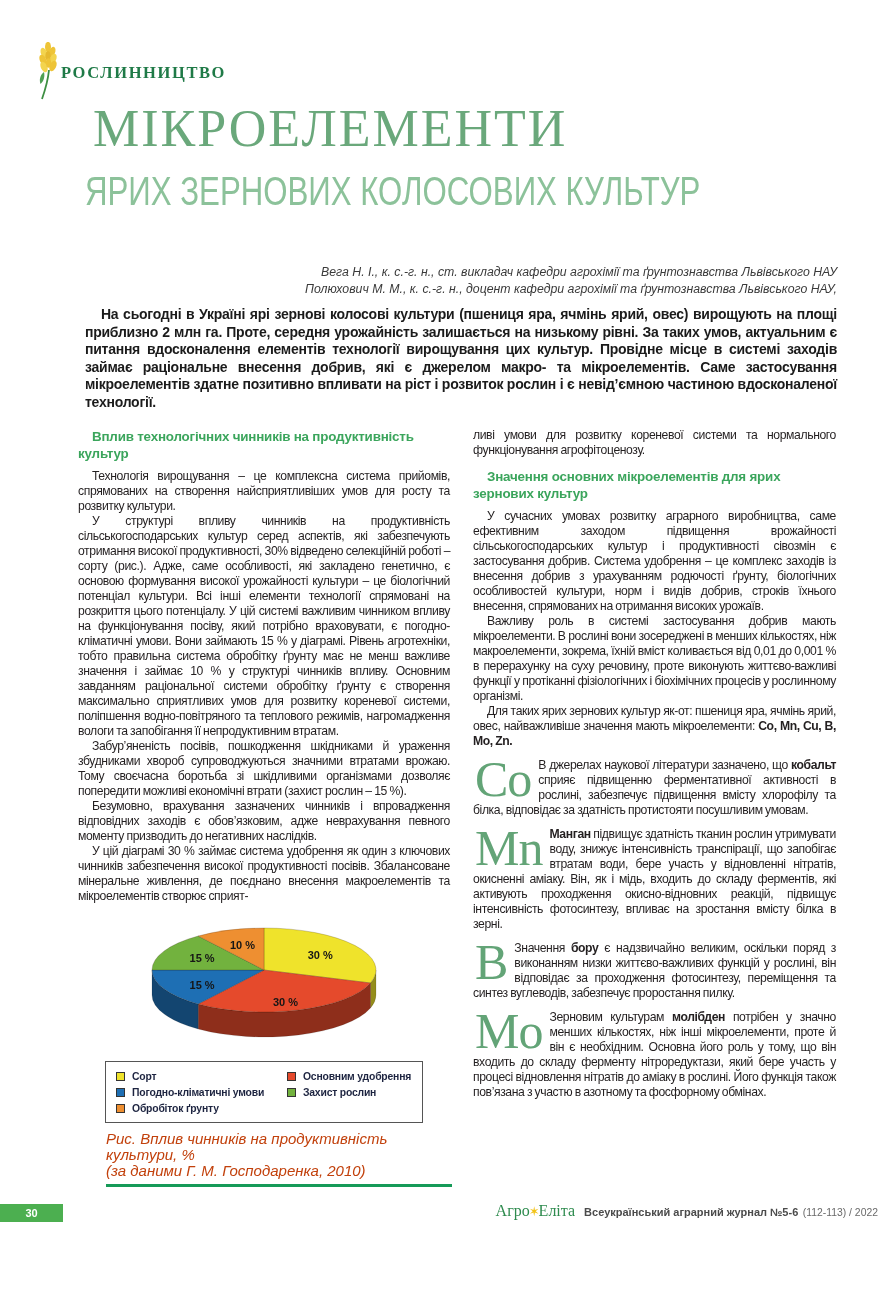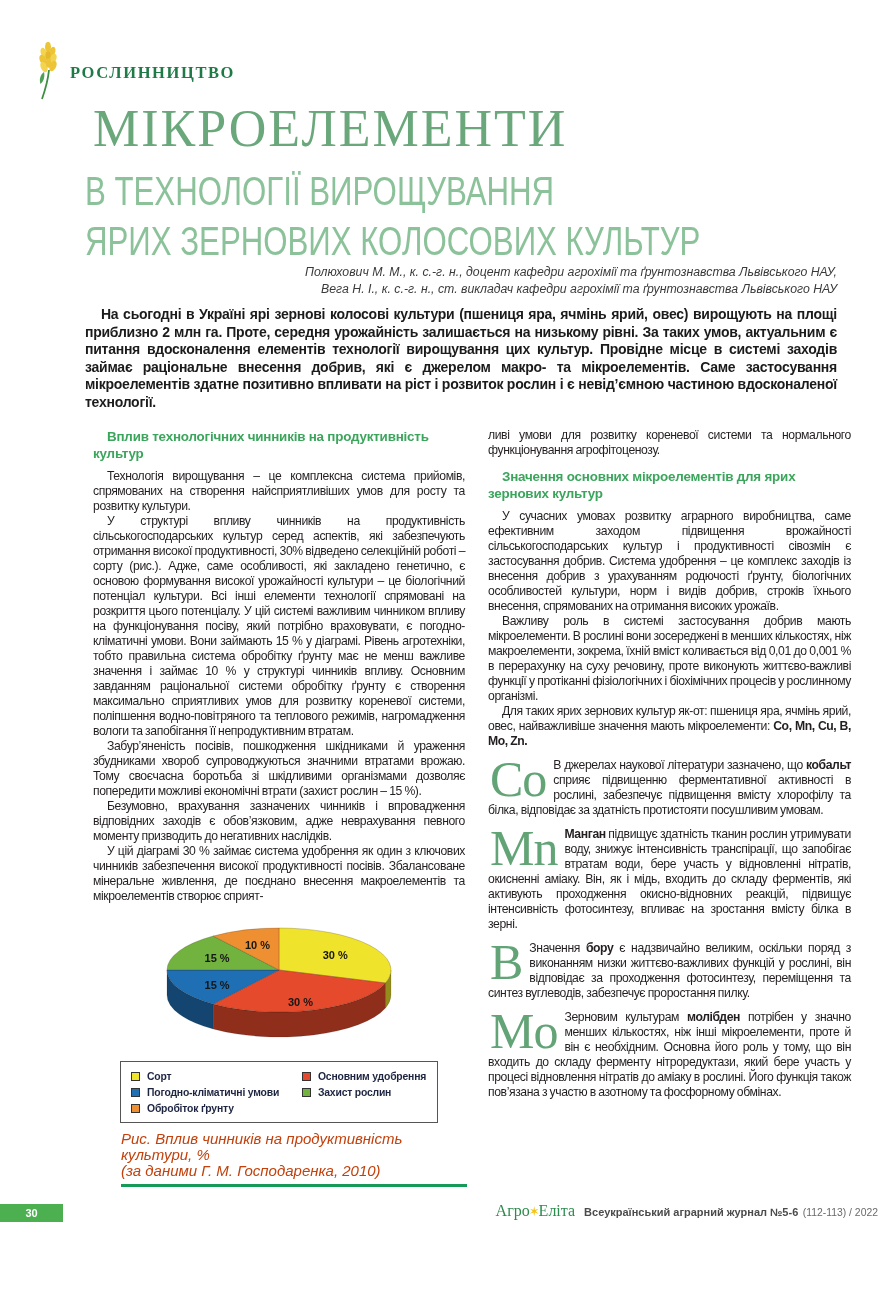--- a/index.html
+++ b/index.html
@@ -1,41 +1,41 @@
 <!DOCTYPE html>
 <html><head>
 <meta charset="utf-8">
 <style>
   html,body{margin:0;padding:0;}
   body{width:892px;height:1296px;position:relative;background:#ffffff;overflow:hidden;
        font-family:"Liberation Sans",sans-serif;-webkit-font-smoothing:antialiased;}
 
   
-  .page-header{position:absolute;left:34px;top:42px;display:flex;align-items:center;gap:9px;}
+  .page-header{position:absolute;left:34px;top:42px;display:flex;align-items:center;}
   .section-label{font-family:"Liberation Serif",serif;font-weight:bold;font-size:16.5px;
                  color:#1f7a47;letter-spacing:1.6px;}
 
   
   .title-block{position:absolute;left:85px;top:92px;width:760px;}
   .main-title{font-family:"Liberation Serif",serif;font-weight:normal;font-size:52px;
               color:#6aa87b;margin:8px;letter-spacing:2px;line-height:58px;}
   .subtitle{color:#8cc29a;font-size:40px;line-height:50px;font-weight:normal;white-space:nowrap;}
   .subtitle .cond{display:inline-block;transform:scaleX(0.78);transform-origin:left center;}
 
   
   .authors{position:absolute;left:85px;top:264px;width:752px;text-align:right;
            font-style:italic;font-size:12.3px;line-height:16.5px;color:#3a3a3a;}
 
   
   .lead{position:absolute;left:85px;top:306px;width:752px;margin:0;
         font-weight:bold;font-size:14px;line-height:17.6px;letter-spacing:-0.25px;
         color:#1b1b1b;text-align:justify;text-indent:16px;}
 
   
-  .col{position:absolute;top:428px;margin-left:15px;}
+  .col{position:absolute;top:428px;}
   .col-left{left:78px;width:372px;}
   .col-right{left:473px;width:363px;}
   .colhead{font-weight:bold;font-size:13.4px;line-height:17px;color:#3ba55c;
            margin:0 0 7px 0;text-indent:14px;letter-spacing:-0.2px;}
   .col-right .colhead{margin-top:10px;}
   .body{font-size:12.2px;line-height:15px;letter-spacing:-0.4px;word-spacing:-0.5px;
         text-align:justify;margin:0;color:#231f20;}
   .indent{text-indent:14px;}
 
   
@@ -85,27 +85,26 @@
         <ellipse cx="19" cy="24" rx="3.2" ry="5.6" fill="#eec437" transform="rotate(24 19 24)"></ellipse>
         <ellipse cx="14" cy="14" rx="2.6" ry="4.8" fill="#e5b92f"></ellipse>
         <ellipse cx="14.5" cy="21" rx="2.6" ry="4.8" fill="#eec437"></ellipse>
       </svg>
     </span>
     <span class="section-label">РОСЛИННИЦТВО</span>
   </div>
 
   <div class="title-block">
     <h1 class="main-title">МІКРОЕЛЕМЕНТИ</h1>
-    <div class="subtitle"><span class="cond">В ТЕХНОЛОГІЇ ВИРОЩУВАННЯ</span></div>
     <div class="subtitle"><span class="cond">ЯРИХ ЗЕРНОВИХ КОЛОСОВИХ КУЛЬТУР</span></div>
   </div>
 
   <div class="authors">
+    <div>Вега Н. І., к. с.-г. н., ст. викладач кафедри агрохімії та ґрунтознавства Львівського НАУ</div>
     <div>Полюхович М. М., к. с.-г. н., доцент кафедри агрохімії та ґрунтознавства Львівського НАУ,</div>
-    <div>Вега Н. І., к. с.-г. н., ст. викладач кафедри агрохімії та ґрунтознавства Львівського НАУ</div>
   </div>
 
   <p class="lead">На сьогодні в Україні ярі зернові колосові культури (пшениця яра, ячмінь ярий, овес) вирощують на площі приблизно 2 млн га. Проте, середня урожайність залишається на низькому рівні. За таких умов, актуальним є питання вдосконалення елементів технології вирощування цих культур. Провідне місце в системі заходів займає раціональне внесення добрив, які є джерелом макро- та мікроелементів. Саме застосування мікроелементів здатне позитивно впливати на ріст і розвиток рослин і є невід’ємною частиною вдосконаленої технології.</p>
 
   <div class="col col-left">
     <h3 class="colhead">Вплив технологічних чинників на продуктивність культур</h3>
     <div id="left-paras">
         <p class="body indent">Технологія вирощування – це комплексна система прийомів, спрямованих на створення найсприятливіших умов для росту та розвитку культури.</p>
         <p class="body indent">У структурі впливу чинників на продуктивність сільськогосподарських культур серед аспектів, які забезпечують отримання високої продуктивності, 30% відведено селекційній роботі – сорту (рис.). Адже, саме особливості, які закладено генетично, є основою формування високої урожайності культури – це біологічний потенціал культури. Всі інші елементи технології спрямовані на розкриття цього потенціалу. У цій системі важливим чинником впливу на функціонування посіву, який потрібно враховувати, є погодно-кліматичні умови. Вони займають 15 % у діаграмі. Рівень агротехніки, тобто правильна система обробітку ґрунту має не менш важливе значення і займає 10 % у структурі чинників впливу. Основним завданням раціональної системи обробітку ґрунту є створення максимально сприятливих умов для розвитку кореневої системи, поліпшення водно-повітряного та теплового режимів, нагромадження вологи та запобігання її непродуктивним втратам.</p>
         <p class="body indent">Забур’яненість посівів, пошкодження шкідниками й ураження збудниками хвороб супроводжуються значними втратами врожаю. Тому своєчасна боротьба зі шкідливими організмами дозволяє попередити можливі економічні втрати (захист рослин – 15 %).</p>

